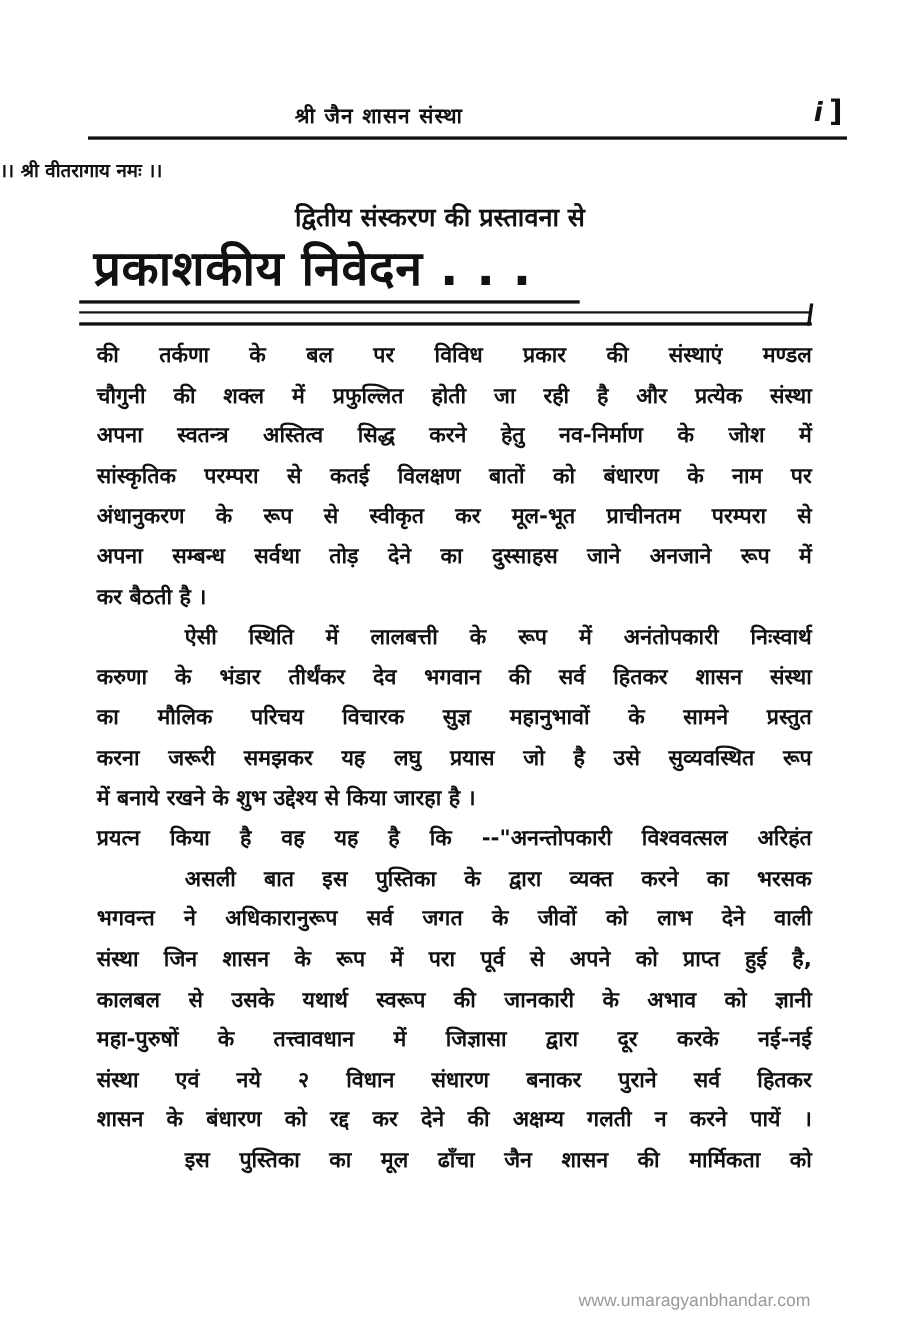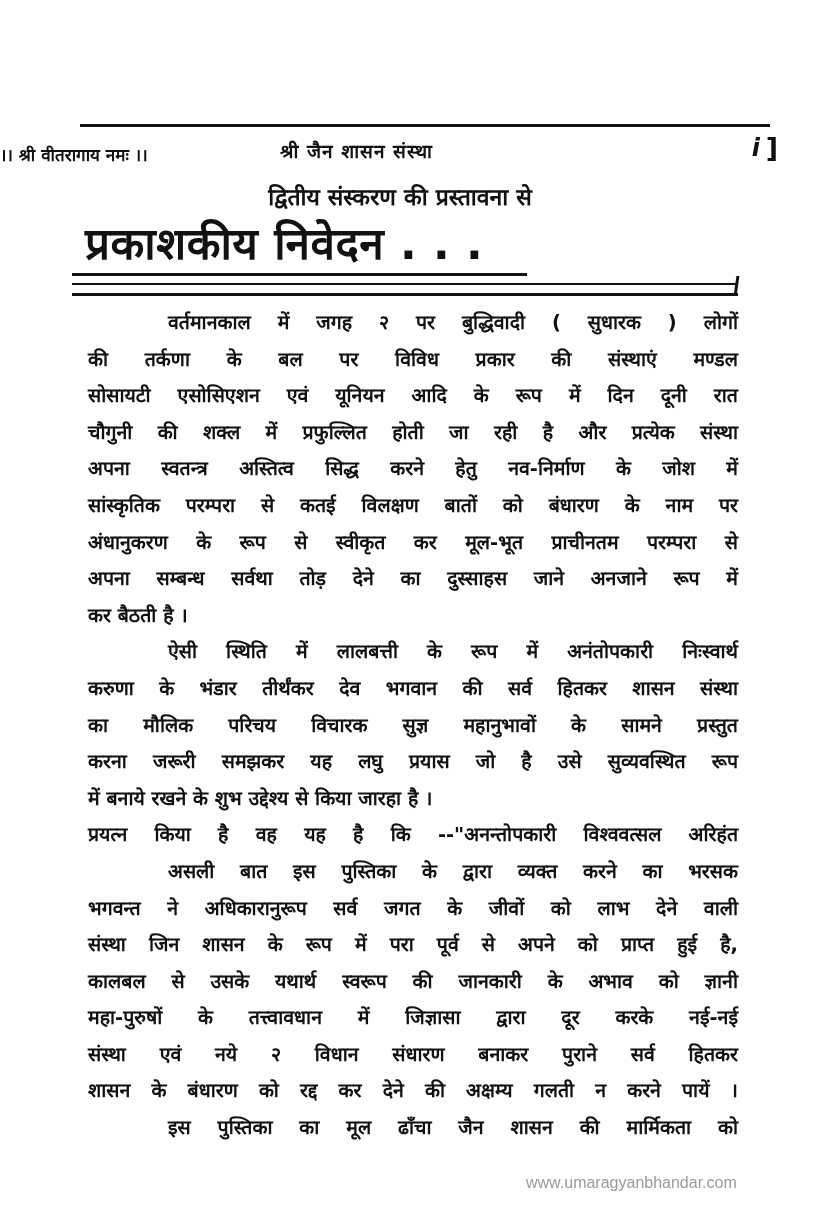--- a/index.html
+++ b/index.html
@@ -1,18 +1,18 @@
 <!DOCTYPE html>
 <html><head>
 <meta charset="utf-8">
 <style>
   html, body { margin:0; padding:0; }
   body { width:828px; height:1218px; background:#ffffff; position:relative; overflow:hidden; font-family:"DejaVu Sans", sans-serif; color:#111; }
   .page { position:absolute; left:0; top:0; width:828px; height:1218px; }
-  .running-head { position:absolute; top:88px; left:80px; width:690px; height:34px;margin-top:46px; }
+  .running-head { position:absolute; top:88px; left:68px; width:690px; height:34px; }
   .running-title { position:absolute; left:200px; top:4px; font-size:19px; font-weight:bold; letter-spacing:1px; }
   .page-num { position:absolute; right:10px; top:0; font-size:24px; font-weight:bold; font-style:italic; }
   .page-bracket { position:absolute; right:-8px; top:-2px; font-size:27px; font-weight:bold; }
   .rule { position:absolute; background:#111; }
   .invocation { position:absolute; top:143px; left:0; width:828px; text-align:left; font-size:17px; font-weight:bold; }
   .subtitle { position:absolute; top:180px; left:0; width:800px; text-align:center; font-size:23px; font-weight:bold; }
   .title { position:absolute; top:212px; left:85px; font-size:44px; font-weight:bold; letter-spacing:0.5px; }
   .hook { position:absolute; left:735px; top:276px; width:3px; height:20px; background:#111; transform:skewX(-8deg); }
   .body-text { position:absolute; top:305px; left:88px; width:650px; }
   .line { height:36.6px; line-height:36.6px; font-size:19.5px; font-weight:bold; white-space:nowrap; text-align:justify; text-align-last:justify; }
@@ -37,23 +37,21 @@
   <div class="invocation">।। श्री वीतरागाय नमः ।।</div>
   <div class="subtitle">द्वितीय संस्करण की प्रस्तावना से</div>
   <div class="title">प्रकाशकीय निवेदन . . .</div>
 
   <div class="rule" style="left:72px; top:273px; width:455px; height:3px;"></div>
   <div class="rule" style="left:72px; top:283px; width:666px; height:2px;"></div>
   <div class="rule" style="left:72px; top:293px; width:666px; height:3px;"></div>
   <div class="hook"></div>
 
   <div class="body-text">
-    <div class="line indent">वर्तमानकाल में जगह २ पर बुद्धिवादी ( सुधारक ) लोगों</div>
     <div class="line">की तर्कणा के बल पर विविध प्रकार की संस्थाएं मण्डल</div>
-    <div class="line">सोसायटी एसोसिएशन एवं यूनियन आदि के रूप में दिन दूनी रात</div>
     <div class="line">चौगुनी की शक्ल में प्रफुल्लित होती जा रही है और प्रत्येक संस्था</div>
     <div class="line">अपना स्वतन्त्र अस्तित्व सिद्ध करने हेतु नव-निर्माण के जोश में</div>
     <div class="line">सांस्कृतिक परम्परा से कतई विलक्षण बातों को बंधारण के नाम पर</div>
     <div class="line">अंधानुकरण के रूप से स्वीकृत कर मूल-भूत प्राचीनतम परम्परा से</div>
     <div class="line">अपना सम्बन्ध सर्वथा तोड़ देने का दुस्साहस जाने अनजाने रूप में</div>
     <div class="line last">कर बैठती है ।</div>
     <div class="line indent">ऐसी स्थिति में लालबत्ती के रूप में अनंतोपकारी निःस्वार्थ</div>
     <div class="line">करुणा के भंडार तीर्थंकर देव भगवान की सर्व हितकर शासन संस्था</div>
     <div class="line">का मौलिक परिचय विचारक सुज्ञ महानुभावों के सामने प्रस्तुत</div>
     <div class="line">करना जरूरी समझकर यह लघु प्रयास जो है उसे सुव्यवस्थित रूप</div>

